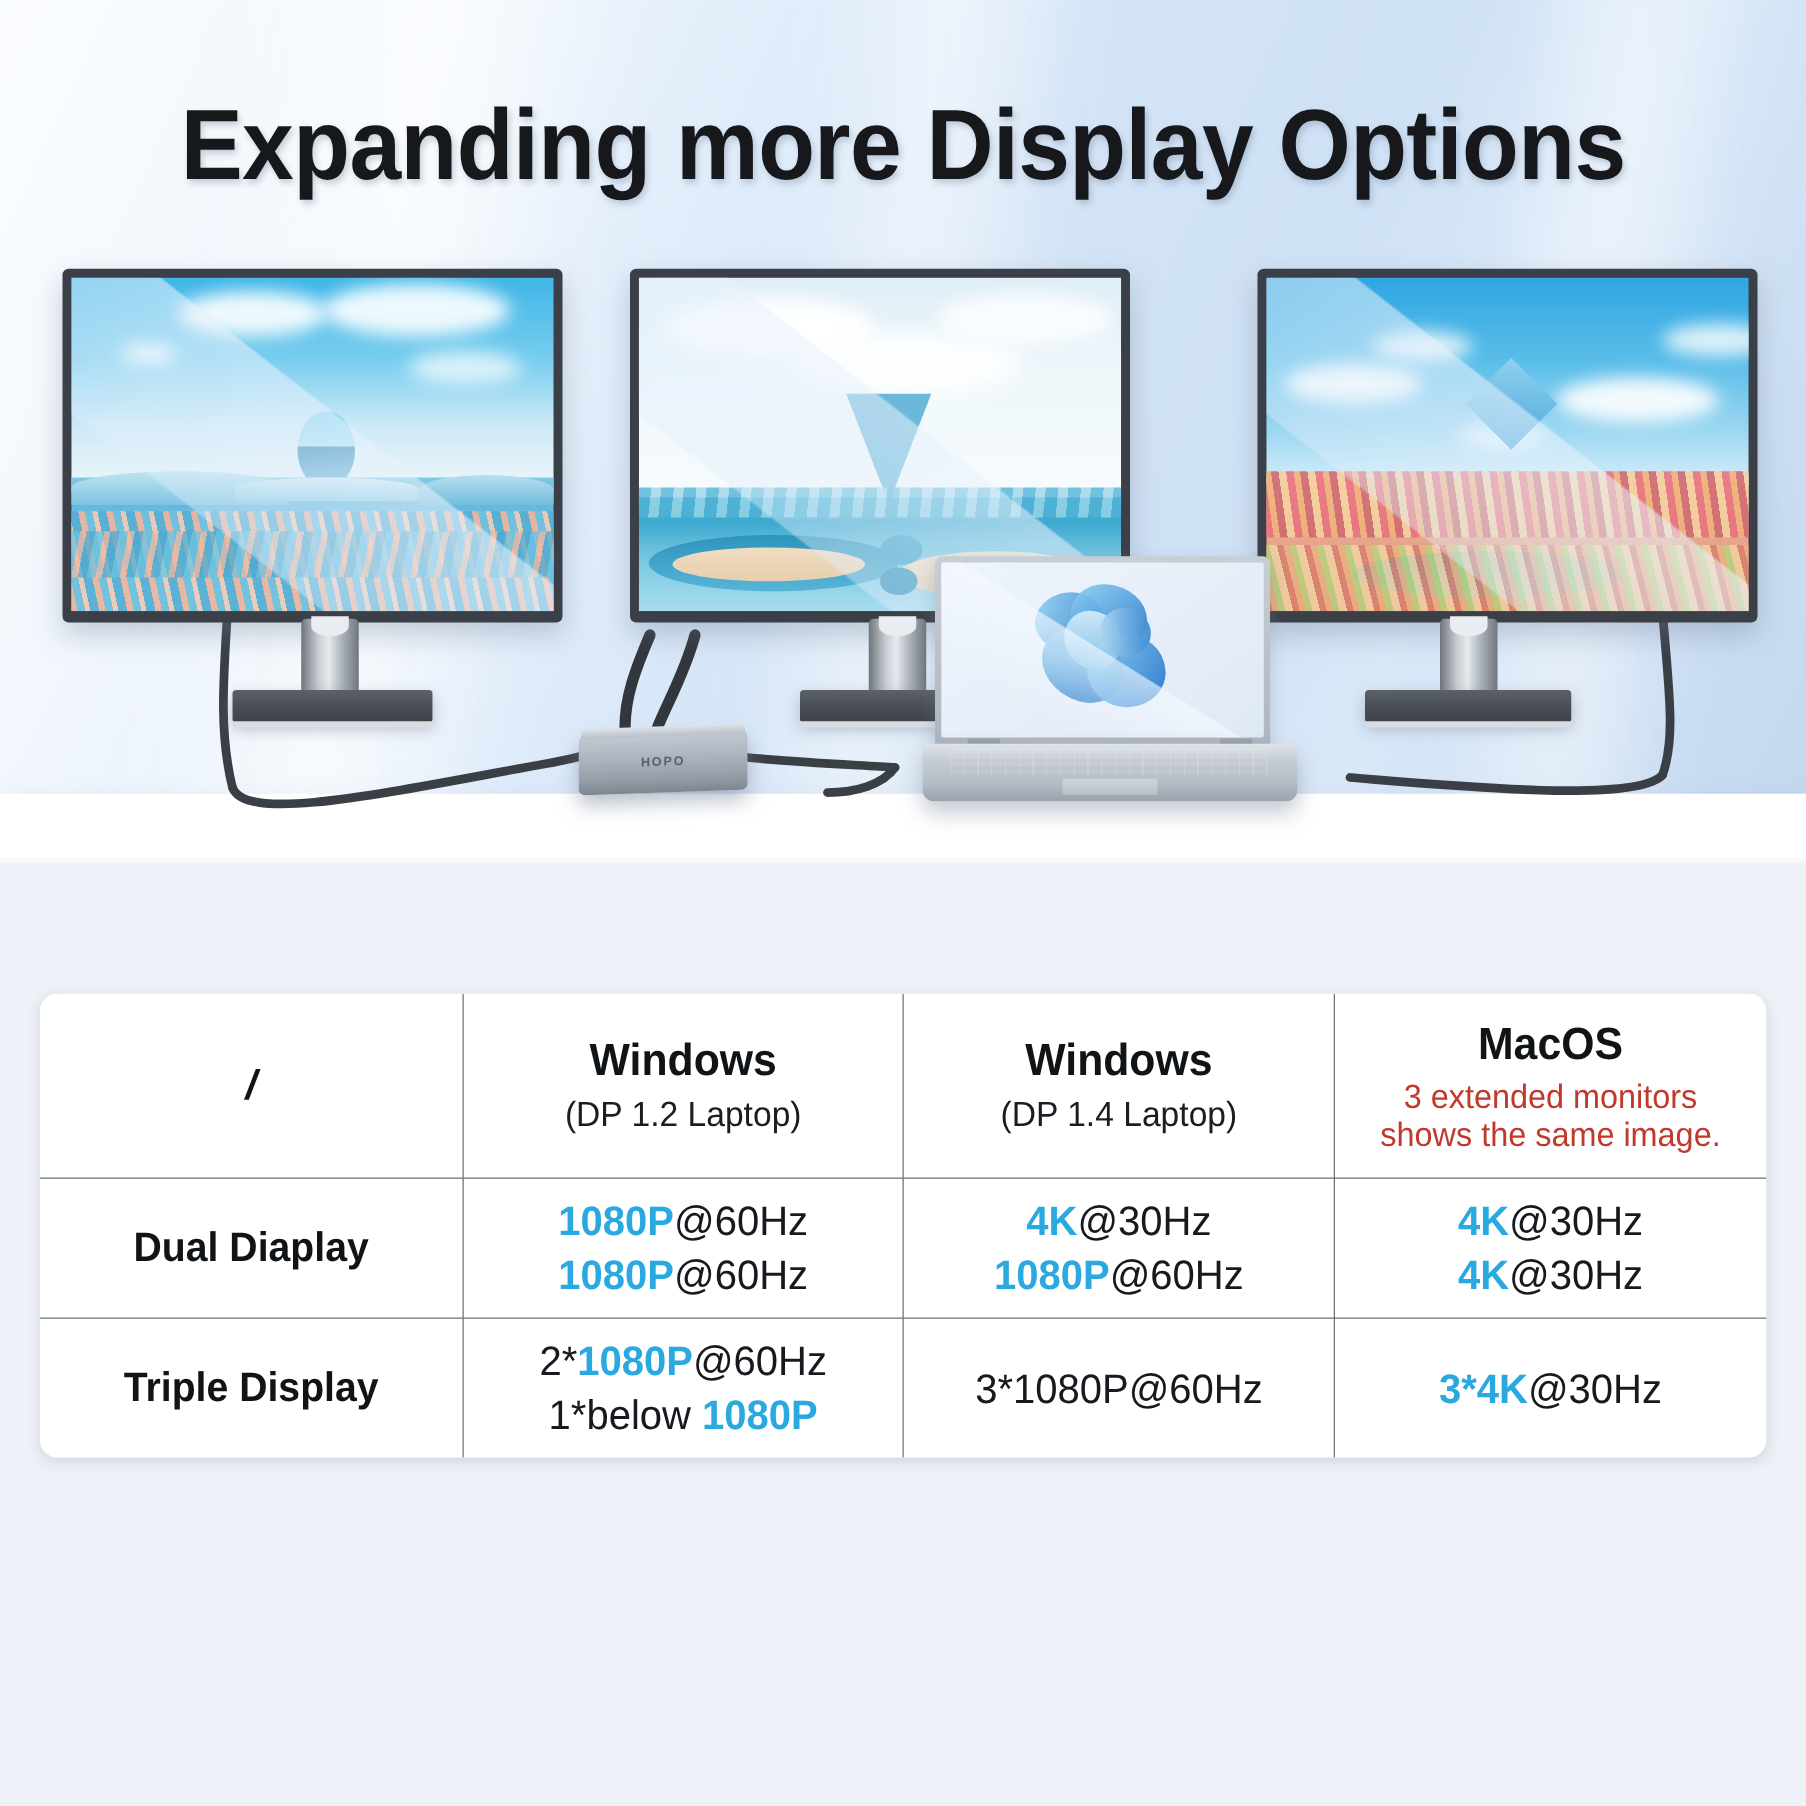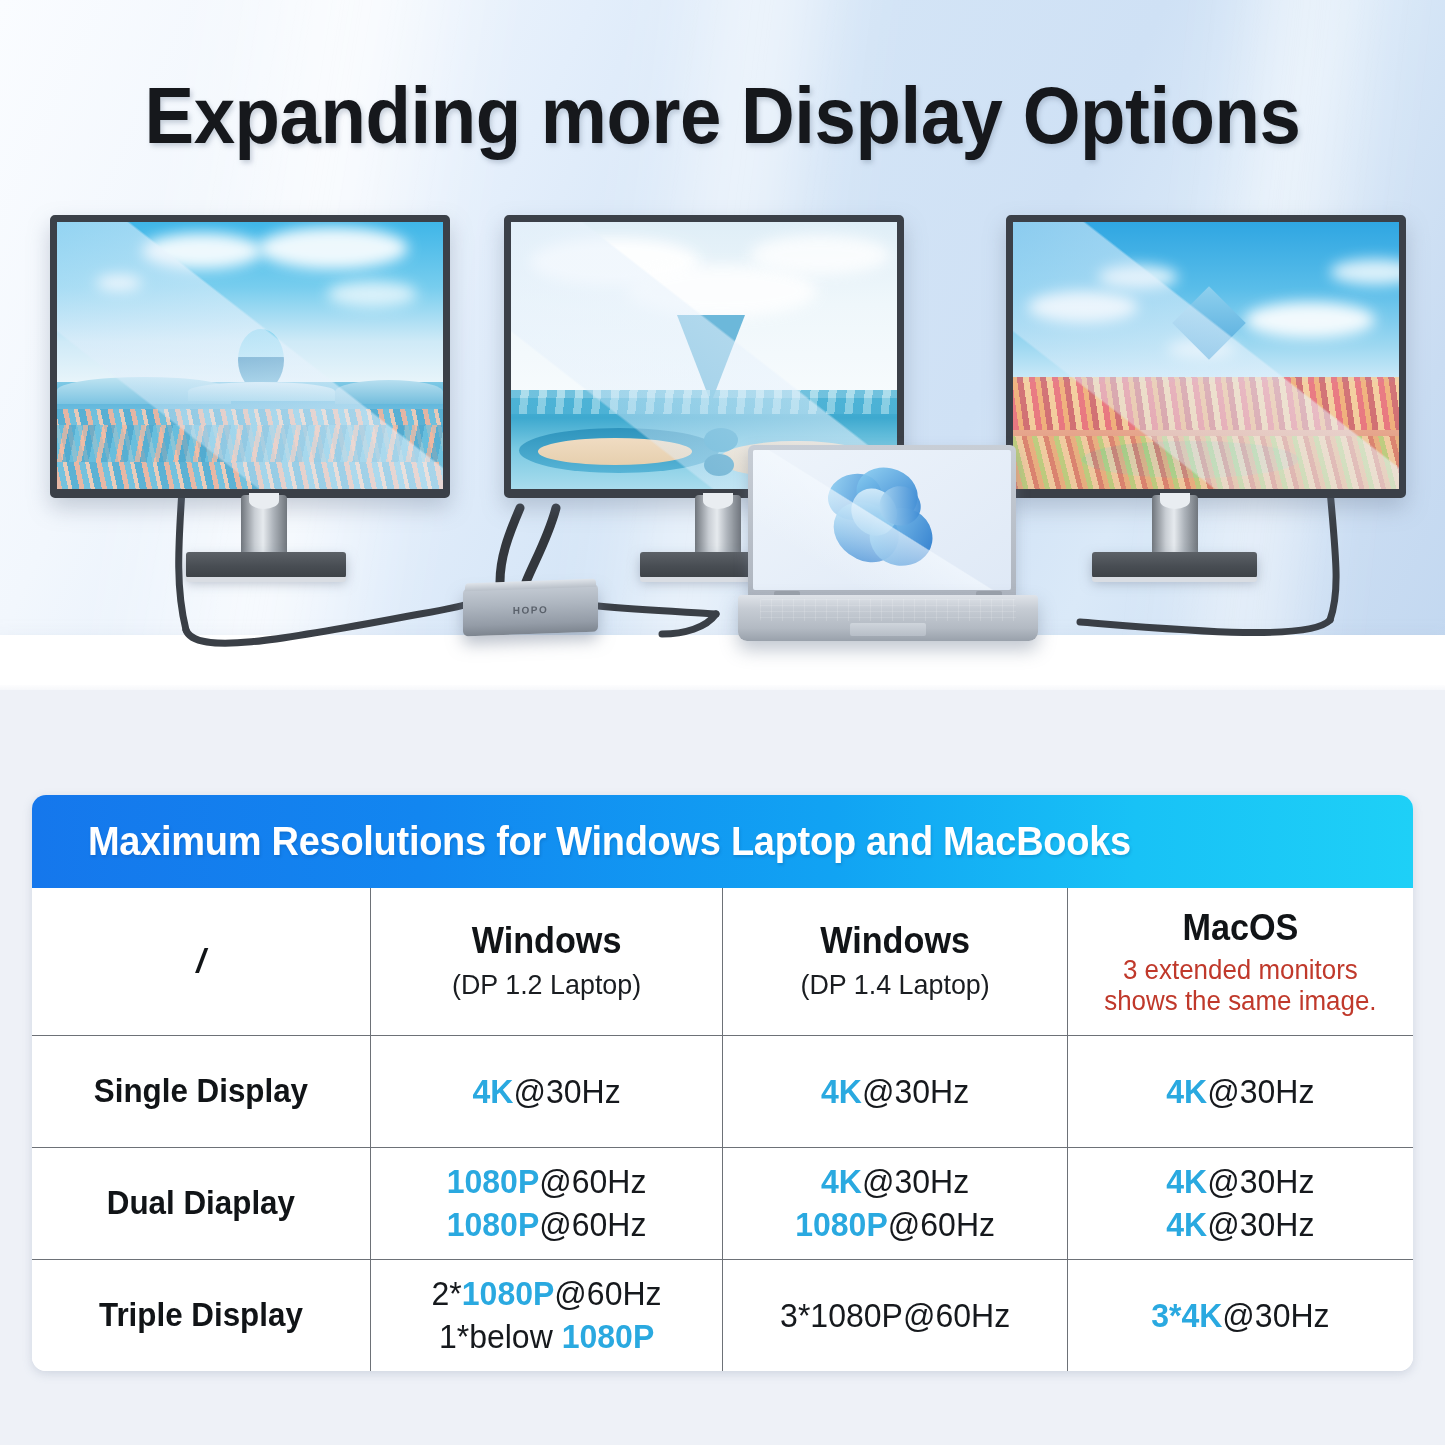--- a/index.html
+++ b/index.html
@@ -400,23 +400,20 @@
         <div class="trackpad"></div>
       </div>
     </div>
 
   </div>
 
   <div class="lower"></div>
 
   <div class="table-wrap">
 
-    <div class="table-head">
-      <div class="table-head-title">Maximum Resolutions for Windows Laptop and MacBooks</div>
-    </div>
 
     <table>
       <colgroup>
         <col class="col-label">
           <col class="col-w12">
           <col class="col-w14">
           <col class="col-mac">
       </colgroup>
       <thead>
         <tr>
@@ -434,34 +431,20 @@
           <th>
             <div class="th-main">MacOS</div>
             <div class="th-sub-red" style="white-space:pre-line;">3 extended monitors
 shows the same image.</div>
           </th>
         </tr>
       </thead>
       <tbody id="tbody">
           <tr>
             <td>
-              <div class="row-label">Single Display</div>
-            </td>
-            <td>
-              <div class="val"><span class="hl">4K</span><span class="pl">@30Hz</span></div>
-            </td>
-            <td>
-              <div class="val"><span class="hl">4K</span><span class="pl">@30Hz</span></div>
-            </td>
-            <td>
-              <div class="val"><span class="hl">4K</span><span class="pl">@30Hz</span></div>
-            </td>
-          </tr>
-          <tr>
-            <td>
               <div class="row-label">Dual Diaplay</div>
             </td>
             <td>
               <div class="val"><span class="hl">1080P</span><span class="pl">@60Hz</span></div>
               <div class="val"><span class="hl">1080P</span><span class="pl">@60Hz</span></div>
             </td>
             <td>
               <div class="val"><span class="hl">4K</span><span class="pl">@30Hz</span></div>
               <div class="val"><span class="hl">1080P</span><span class="pl">@60Hz</span></div>
             </td>

